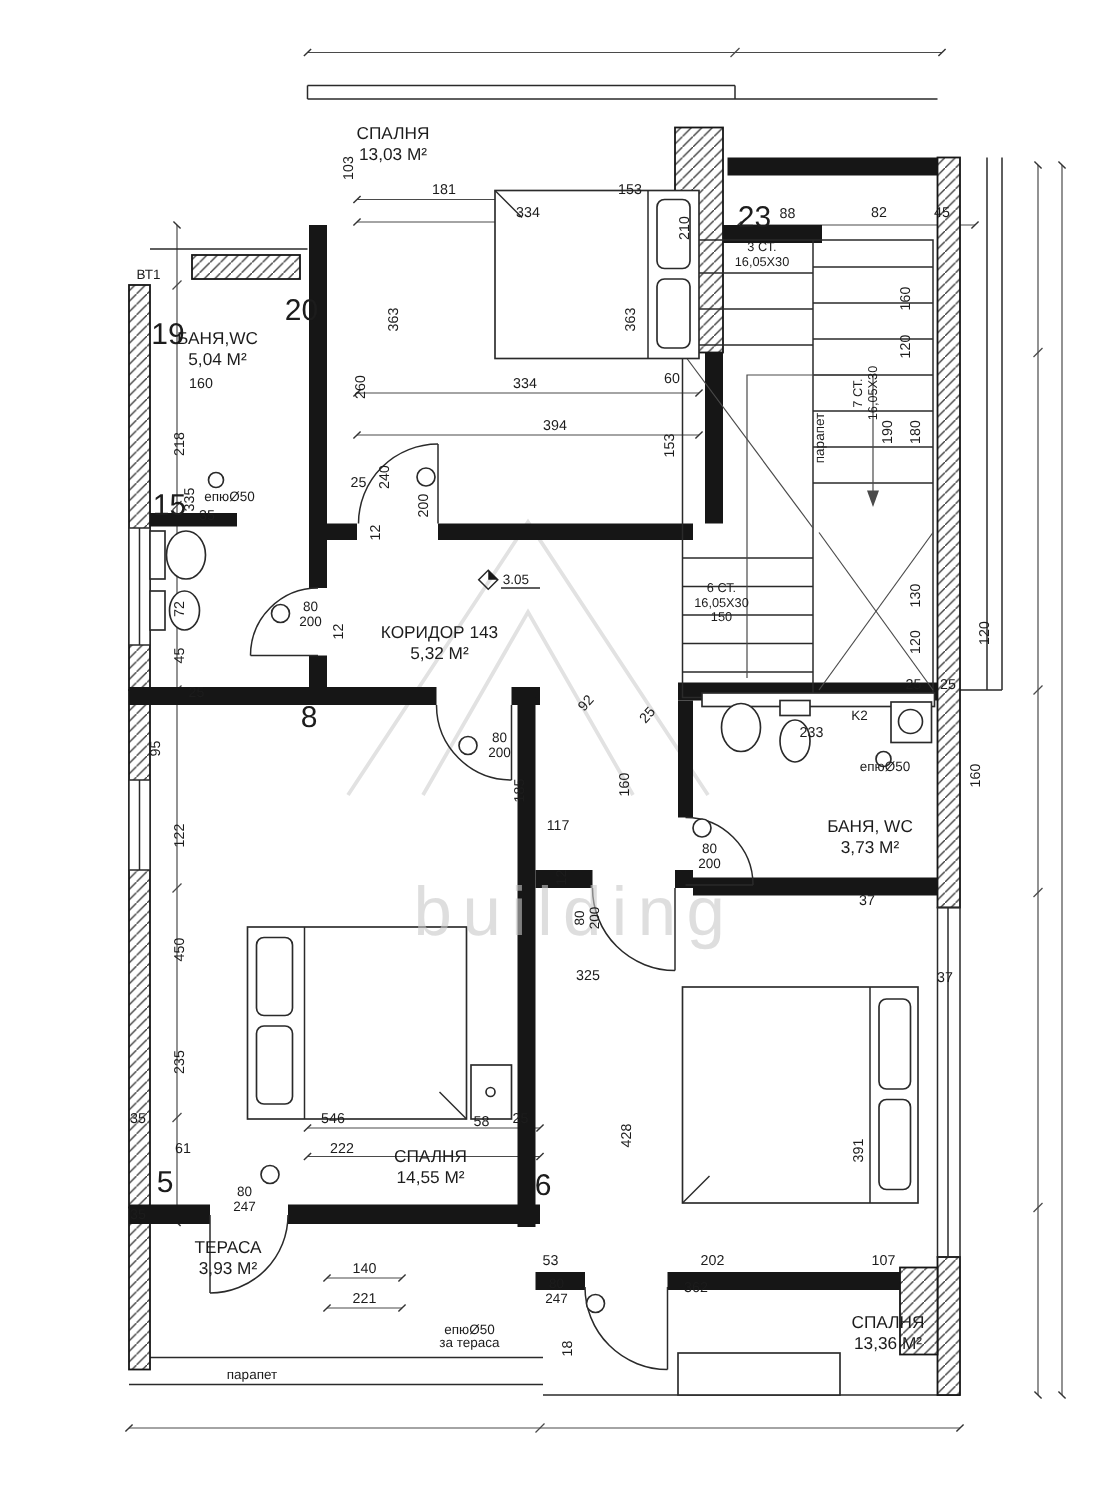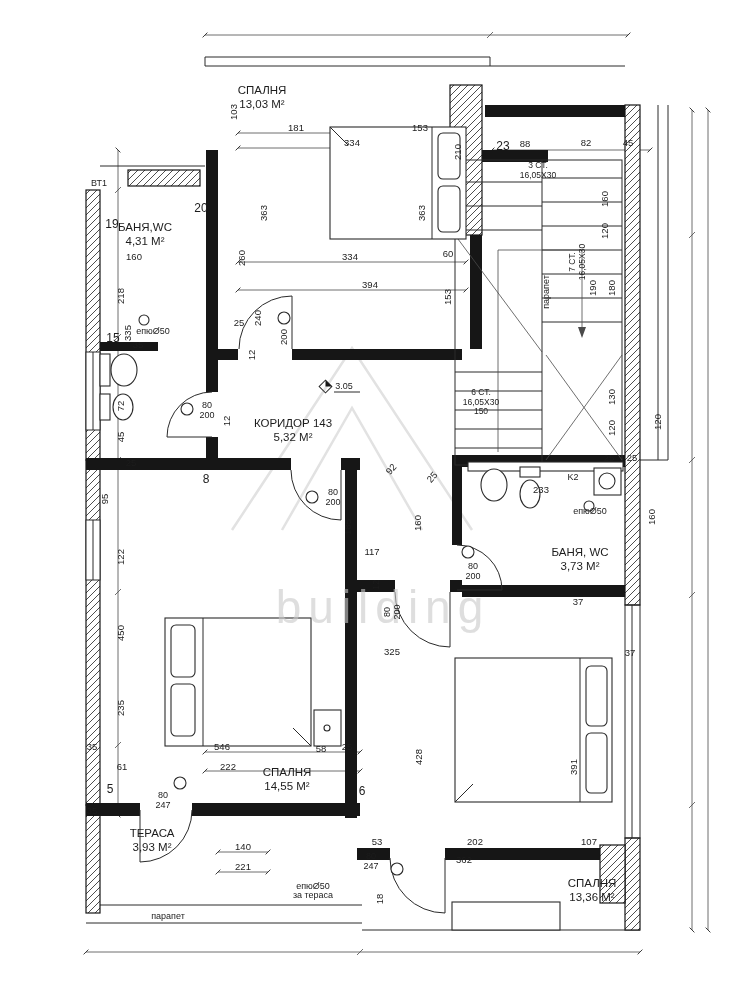--- a/index.html
+++ b/index.html
@@ -5,21 +5,21 @@
   html,body{margin:0;padding:0;background:#ffffff;}
   .plan{position:relative;width:730px;height:1000px;background:#fff;overflow:hidden;
         font-family:"Liberation Sans",sans-serif;}
   .plan svg{position:absolute;left:0;top:0;}
   #labels{position:absolute;left:0;top:0;width:730px;height:1000px;pointer-events:none;}
   .lbl{position:absolute;transform:translate(-50%,-50%);color:#1c1c1c;white-space:nowrap;
        text-align:center;}
   .lbl.vert{transform:translate(-50%,-50%) rotate(-90deg);}
   .lbl.diag{transform:translate(-50%,-50%) rotate(-48deg);}
   .dim{font-size:9.5px;}
-  .unit{font-size:12px;}
+  .unit{font-size:20px;}
   .ann{font-size:9px;}
   .door{font-size:9px;line-height:9.5px;}
   .room{font-size:11.5px;line-height:13.5px;}
   .stair{font-size:8.5px;line-height:9.5px;}
   .wm-line{position:absolute;transform:translate(-50%,-50%);color:#c9c9c9;opacity:.6;
        font-size:46px;letter-spacing:7px;}
   
   .w{fill:#161616;}
   .h{fill:url(#hp);stroke:#161616;stroke-width:1.2;}
   .t{stroke:#2a2a2a;stroke-width:1;fill:none;}
@@ -280,21 +280,21 @@
       <div class="lbl dim" style="left: 222px; top: 746px;">546</div>
       <div class="lbl dim" style="left: 228px; top: 766px;">222</div>
       <div class="lbl dim" style="left: 321px; top: 748px;">58</div>
       <div class="lbl dim" style="left: 347px; top: 746px;">25</div>
       <div class="lbl dim" style="left: 243px; top: 846px;">140</div>
       <div class="lbl dim" style="left: 243px; top: 866px;">221</div>
       <div class="lbl dim" style="left: 392px; top: 651px;">325</div>
       <div class="lbl dim vert" style="left: 418px; top: 757px;">428</div>
       <div class="lbl dim vert" style="left: 573px; top: 767px;">391</div>
       <div class="lbl dim" style="left: 464px; top: 821px; margin-top: 38px;">362</div>
-      <div class="lbl dim" style="left: 377px; top: 841px;">53</div>
+      <div class="lbl dim" style="left: 367px; top: 841px;">53</div>
       <div class="lbl dim" style="left: 475px; top: 841px;">202</div>
       <div class="lbl dim" style="left: 589px; top: 841px;">107</div>
       <div class="lbl dim vert" style="left: 379px; top: 899px;">18</div>
       <div class="lbl dim" style="left: 92px; top: 810px;">35</div>
       <div class="lbl unit" style="left: 112px; top: 224px;">19</div>
       <div class="lbl unit" style="left: 201px; top: 208px;">20</div>
       <div class="lbl unit" style="left: 503px; top: 146px;">23</div>
       <div class="lbl unit" style="left: 113px; top: 338px;">15</div>
       <div class="lbl unit" style="left: 206px; top: 479px;">8</div>
       <div class="lbl unit" style="left: 110px; top: 789px;">5</div>
@@ -331,21 +331,21 @@
       <div class="lbl door" style="left: 371px; top: 861px;">
         <div>80</div>
         <div>247</div>
       </div>
       <div class="lbl room" style="left: 262px; top: 97px;">
         <div>СПАЛНЯ</div>
         <div>13,03 М²</div>
       </div>
       <div class="lbl room" style="left: 145px; top: 234px;">
         <div>БАНЯ,WC</div>
-        <div>4,31 М²</div>
+        <div>5,04 М²</div>
       </div>
       <div class="lbl room" style="left: 293px; top: 430px;">
         <div>КОРИДОР 143</div>
         <div>5,32 М²</div>
       </div>
       <div class="lbl room" style="left: 580px; top: 559px;">
         <div>БАНЯ, WC</div>
         <div>3,73 М²</div>
       </div>
       <div class="lbl room" style="left: 287px; top: 779px;">
@@ -353,21 +353,21 @@
         <div>14,55 М²</div>
       </div>
       <div class="lbl room" style="left: 152px; top: 840px;">
         <div>ТЕРАСА</div>
         <div>3,93 М²</div>
       </div>
       <div class="lbl room" style="left: 592px; top: 890px;">
         <div>СПАЛНЯ</div>
         <div>13,36 М²</div>
       </div>
-      <div class="lbl stair" style="left: 538px; top: 170px;">
+      <div class="lbl stair" style="left: 508px; top: 170px;">
         <div>3 СТ.</div>
         <div>16,05X30</div>
       </div>
       <div class="lbl stair vert" style="left: 577px; top: 262px;">
         <div>7 СТ.</div>
         <div>16,05X30</div>
       </div>
       <div class="lbl stair" style="left: 481px; top: 402px;">
         <div>6 СТ.</div>
         <div>16,05X30</div>

